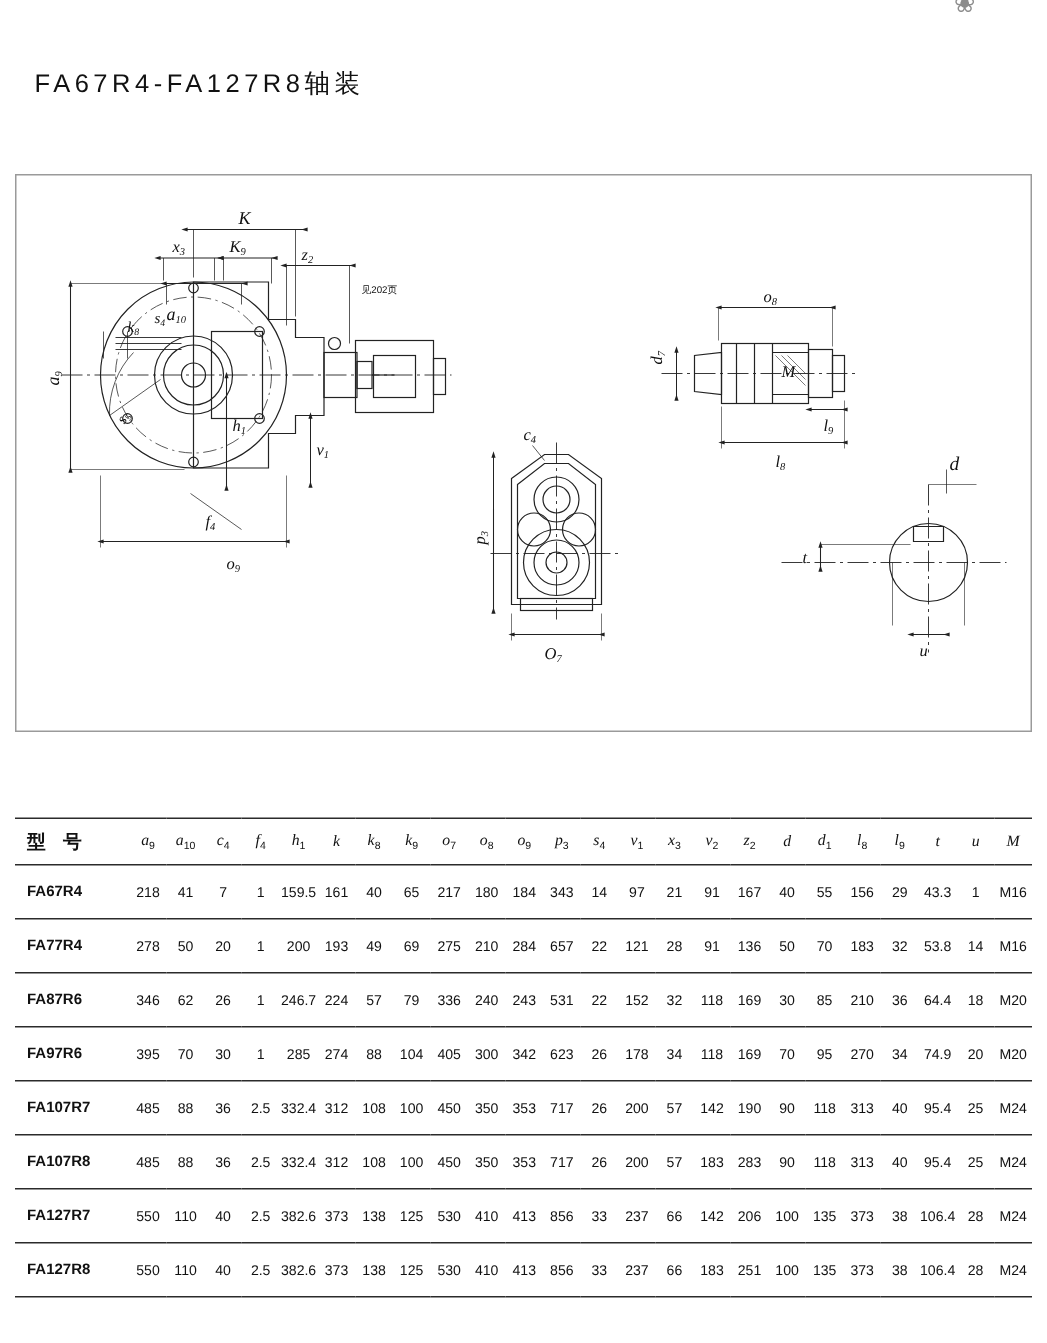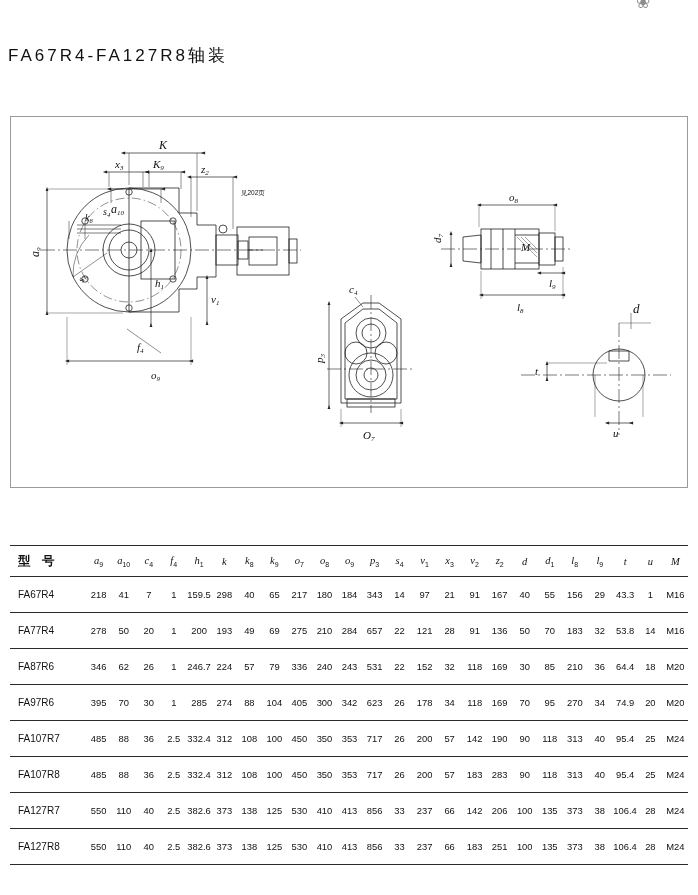--- a/index.html
+++ b/index.html
@@ -35,21 +35,21 @@
     left: 8px;
     font-size: 17px;
     color: #8d8d8d;
     line-height: 1;
   }
 
   
   .doc-title {
     position: absolute;
     top: 44px;
-    left: 8px;
+    left: 23px;
     font-size: 17px;
     letter-spacing: 3px;
     color: #111;
     font-family: "Liberation Sans", sans-serif;
   }
 
   
   .figure-box {
     position: absolute;
     top: 116px;
@@ -95,20 +95,21 @@
     letter-spacing: 4px;
     text-align: left;
     padding-left: 8px;
     font-weight: bold;
     margin-left: 33px;
   }
   table.spec tbody td.cell-model {
     text-align: left;
     padding-left: 8px;
     font-size: 10px;
+    font-weight: bold;
   }
   table.spec thead th sub,
   table.spec tbody td sub {
     font-size: 7px;
   }
   .hdr-sym {
     font-style: italic;
     font-family: "Liberation Serif", serif;
     font-size: 10.5px;
   }
@@ -333,21 +334,21 @@
           </tr>
       </thead>
       <tbody>
           <tr>
             <td class="cell-model col-model">FA67R4</td>
             <td class="col-narrow">218</td>
             <td class="col-narrow">41</td>
             <td class="col-narrow">7</td>
             <td class="col-narrow">1</td>
             <td class="col-narrow">159.5</td>
-            <td class="col-narrow">298</td>
+            <td class="col-narrow">161</td>
             <td class="col-narrow">40</td>
             <td class="col-narrow">65</td>
             <td class="col-narrow">217</td>
             <td class="col-narrow">180</td>
             <td class="col-narrow">184</td>
             <td class="col-narrow">343</td>
             <td class="col-narrow">14</td>
             <td class="col-narrow">97</td>
             <td class="col-narrow">21</td>
             <td class="col-narrow">91</td>

